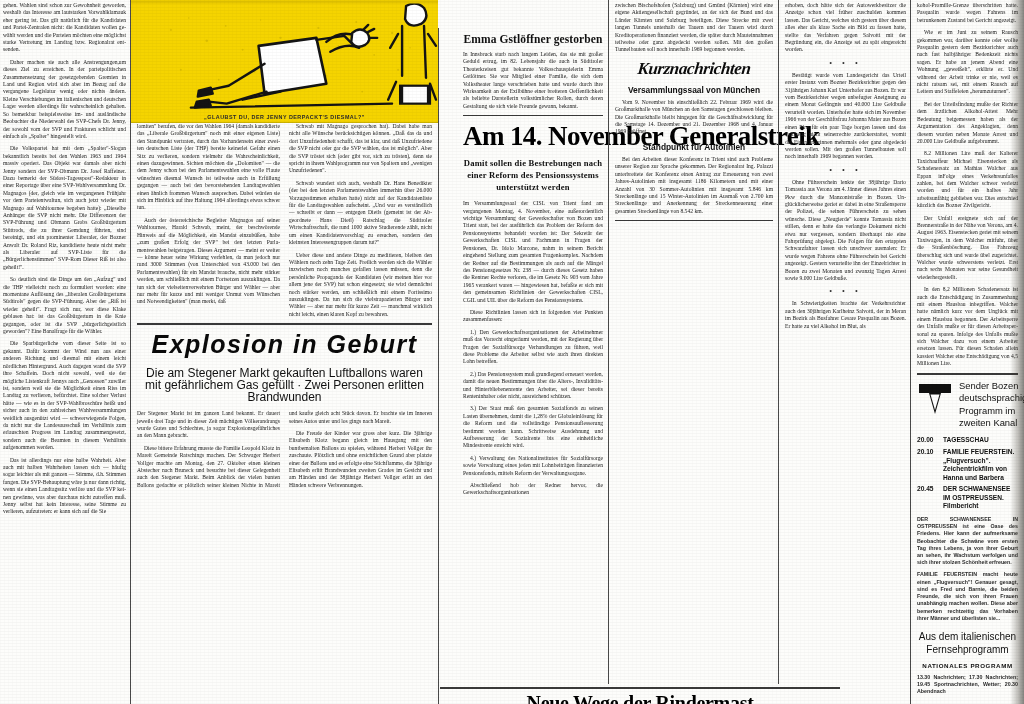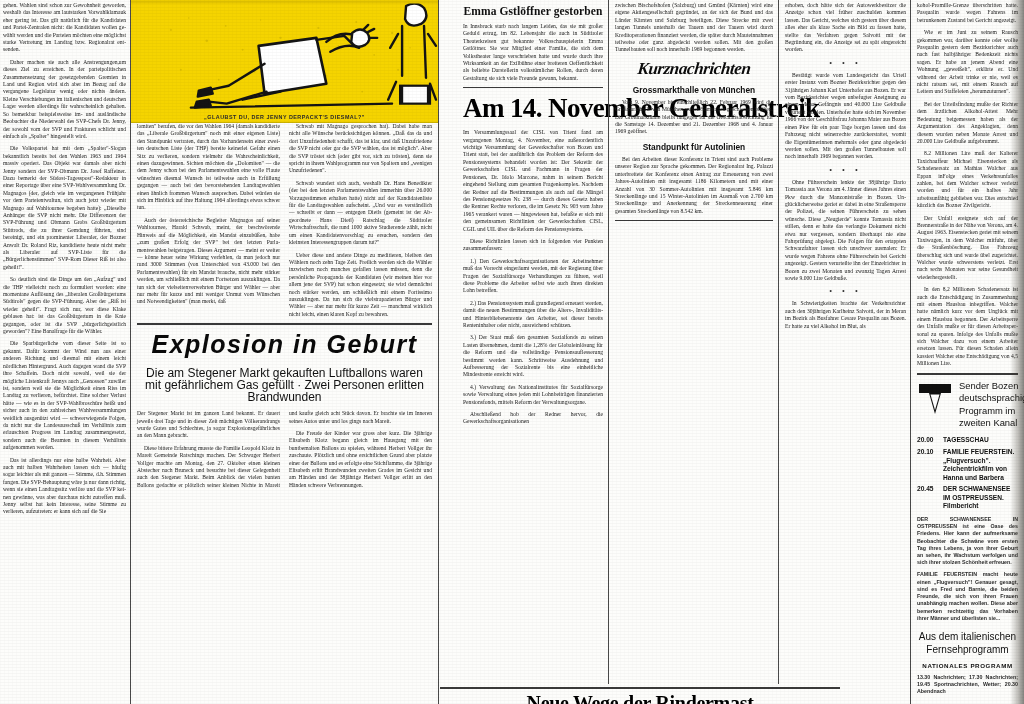--- a/index.html
+++ b/index.html
@@ -44,21 +44,21 @@
     display: flex;
   }
   .mega-col {
     position: relative;
     box-sizing: border-box;
   }
   .mega-col + .mega-col { border-left: 1px solid #4a4a4a; }
 
   .colA { width: 130px; padding: 2px 4px 0 3px; }
   .colB { width: 308px; padding: 0; }
-  .colC { width: 170px; padding: 2px 5px 0 24px; }
+  .colC { width: 170px; padding: 2px 5px 0 24px; margin-top: 28px; }
   .colD { width: 170px; padding: 2px 5px 0 6px; }
   .colE { width: 132px; padding: 2px 4px 0 6px; }
   .colF { width: 114px; padding: 2px 6px 0 6px; }
 
   
   .body-text {
     font-size: 6.1px;
     line-height: 8.2px;
     text-align: justify;
     hyphens: auto;
@@ -377,36 +377,37 @@
       </div>
     </div>
 
     <div class="mega-col colC">
       <div class="sec-head-serif">Emma Gstlöffner gestorben</div>
       <p class="body-text tiny">In Innsbruck starb nach langem Lei­den, das sie mit großer Geduld ertrug, im 82. Lebensjahr die auch in Südtiro­ler Theaterkreisen gut bekannte Volks­schauspielerin Emma Gstlöttner. Sie war Mitglied einer Familie, die sich dem Volkstheater lange verschrieben hatte und wurde durch ihre Wirksam­keit an der Exilbühne einer breiteren Oeffentlichkeit als beliebte Darstellerin volkstümlicher Rollen, durch deren Gestaltung sie sich viele Freunde ge­wann, bekannt.</p>
 
       <div class="rule thin"></div>
 
       <div class="mainhead">Am 14. November Generalstreik</div>
+      <div class="subhead">Damit sollen die Bestrebungen nach einer Re­form des Pensionssystems unterstützt werden</div>
 
       <p class="body-text tiny">Im Versammlungssaal der CISL von Trient fand am vergangenen Montag, 4. November, eine außerordentlich wichtige Versammlung der Gewerk­schafter von Bozen und Trient statt, bei der ausführlich das Problem der Reform des Pensionssystems behandelt worden ist: Der Sekretär der Gewerk­schaften CISL und Fachmann in Fragen der Pensionen, Dr. Idolo Marcone, nahm in seinem Bericht eingehend Stellung zum gesamten Fragenkom­plex. Nachdem der Redner auf die Be­stimmungen als auch auf die Mängel des Pensionsgesetzes Nr. 238 — durch dieses Gesetz haben die Rentner Rech­te verloren, die im Gesetz Nr. 903 vom Jahre 1965 verankert waren — hinge­wiesen hat, befaßte er sich mit den gemeinsamen Richtlinien der Gewerk­schaften CISL, CGIL und UIL über die Reform des Pensionssystems.</p>
       <p class="body-text tiny ind">Diese Richtlinien lassen sich in fol­genden vier Punkten zusammenfassen:</p>
       <p class="body-text tiny ind">1.) Den Gewerkschaftsorganisationen der Arbeitnehmer muß das Vorrecht eingeräumt werden, mit der Regierung über Fragen der Sozialfürsorge Ver­handlungen zu führen, weil diese Probleme die Arbeiter selbst wie auch ihren direkten Lohn betreffen.</p>
       <p class="body-text tiny ind">2.) Das Pensionssystem muß grund­legend erneuert werden, damit die neuen Bestimmungen über die Alters-, Invaliditäts- und Hinterbliebenenrente den Arbeiter, sei dieser bereits Renten­inhaber oder nicht, ausreichend schützen.</p>
       <p class="body-text tiny ind">3.) Der Staat muß den gesamten So­zialfonds zu seinen Lasten übernehmen, damit die 1,28% der Globaleinlösung für die Reform und die vollständige Pensionsauflesserung bestimmt wer­den kann. Schrittweise Ausdehnung und Aufbesserung der Sozialrente bis eine einheitliche Mindestrente erreicht wird.</p>
       <p class="body-text tiny ind">4.) Verwaltung des Nationalinstitutes für Sozialfürsorge sowie Verwaltung eines jeden mit Lohnbeiträgen finan­zierten Pensionsfonds, mittels Reform der Verwaltungsorgane.</p>
       <p class="body-text tiny ind">Abschließend hob der Redner her­vor, die Gewerkschaftsorganisationen</p>
     </div>
 
     <div class="mega-col colD">
       <p class="body-text tiny">zwischen Bischofshofen (Salzburg) und Gmünd (Kärnten) wird eine eigene Aktiengesellschaft gegründet, an der sich der Bund und das Länder Kärn­ten und Salzburg beteiligen. Diese Strecke mit zwei langen Tunnels un­terhalb der Tauern und der Tauern wird durch Kreditoperationen finan­ziert werden, die später durch Maut­einnahmen teilweise oder ganz abge­deckt werden sollen. Mit den großen Tunnelbauten soll noch innerhalb 1969 begonnen werden.</p>
 
       <div class="script-head">Kurznachrichten</div>
 
-      <div class="small-head">Grossmarkthalle von München</div>
+      <div class="small-head">Versammlungssaal von München</div>
       <p class="body-text tiny ind">Vom 9. November bis einschließlich 22. Februar 1969 wird die Großmarkt­halle von München an den Samstagen geschlossen bleiben. Die Großmarkt­halle bleibt hingegen für die Geschäfts­abwicklung für die Samstage 14. De­zember und 21. Dezember 1968 und 4. Januar 1969 geöffnet.</p>
 
       <div class="small-head">Standpunkt für Autolinien</div>
       <p class="body-text tiny ind">Bei den Arbeiten dieser Konferenz in Trient sind auch Probleme unserer Re­gion zur Sprache gekommen. Der Re­gionalrat Ing. Palazzi unterbreitete der Kon­ferenz einen Antrag zur Erneuerung von zwei Jahres-Autolinien mit insgesamt 1186 Kilometern und mit einer Anzahl von 30 Sommer-Autolinien mit insgesamt 5.846 km Streckenlänge und 15 Winter-Autolinien im Ausmaß von 2.700 km Strecken­länge und Anerkennung der Strecken­neuerung einer gesamten Streckenlänge von 8.542 km.</p>
 
       <div class="rule thin"></div>
     </div>
 
     <div class="mega-col colE">
       <p class="body-text tiny">erhoben, doch hätte sich der Auto­werkbesitzer die Anzeige schon viel früher zuschulden kommen lassen. Das Gericht, welches sich gestern über die­sem alles eher als klare Sache ein Bild zu fassen hatte, stellte das Verfahren ge­gen Salvotti mit der Begründung ein, die Anzeige sei zu spät eingereicht wor­den.</p>

